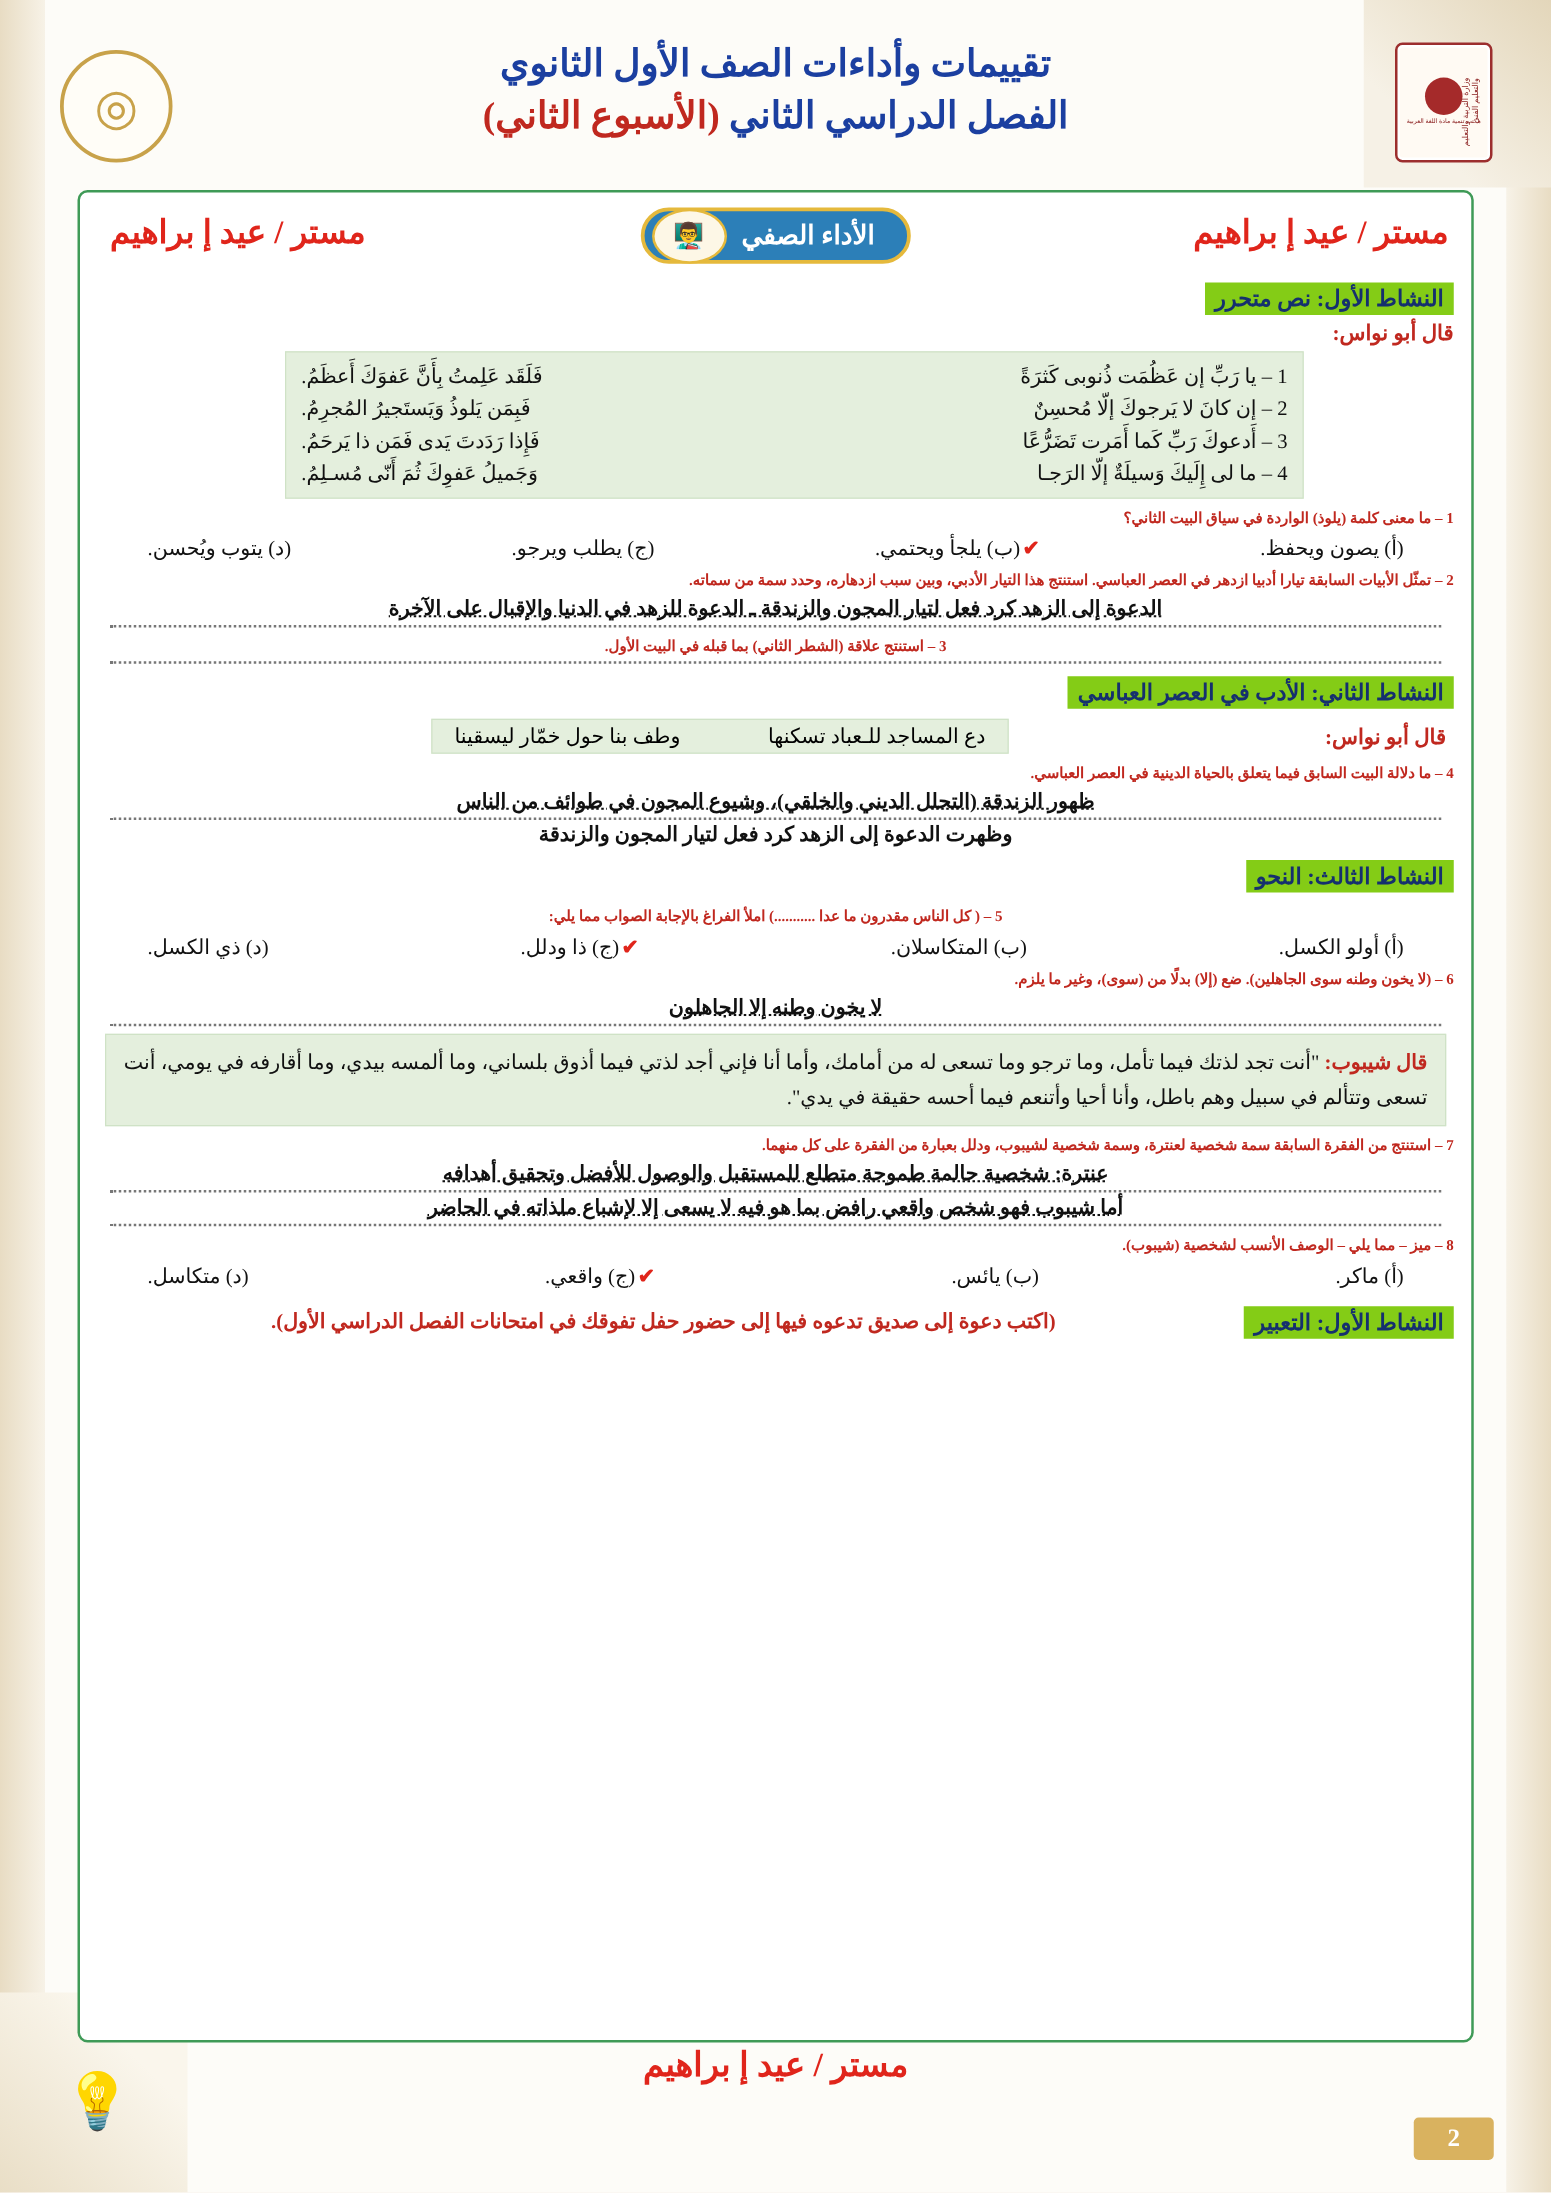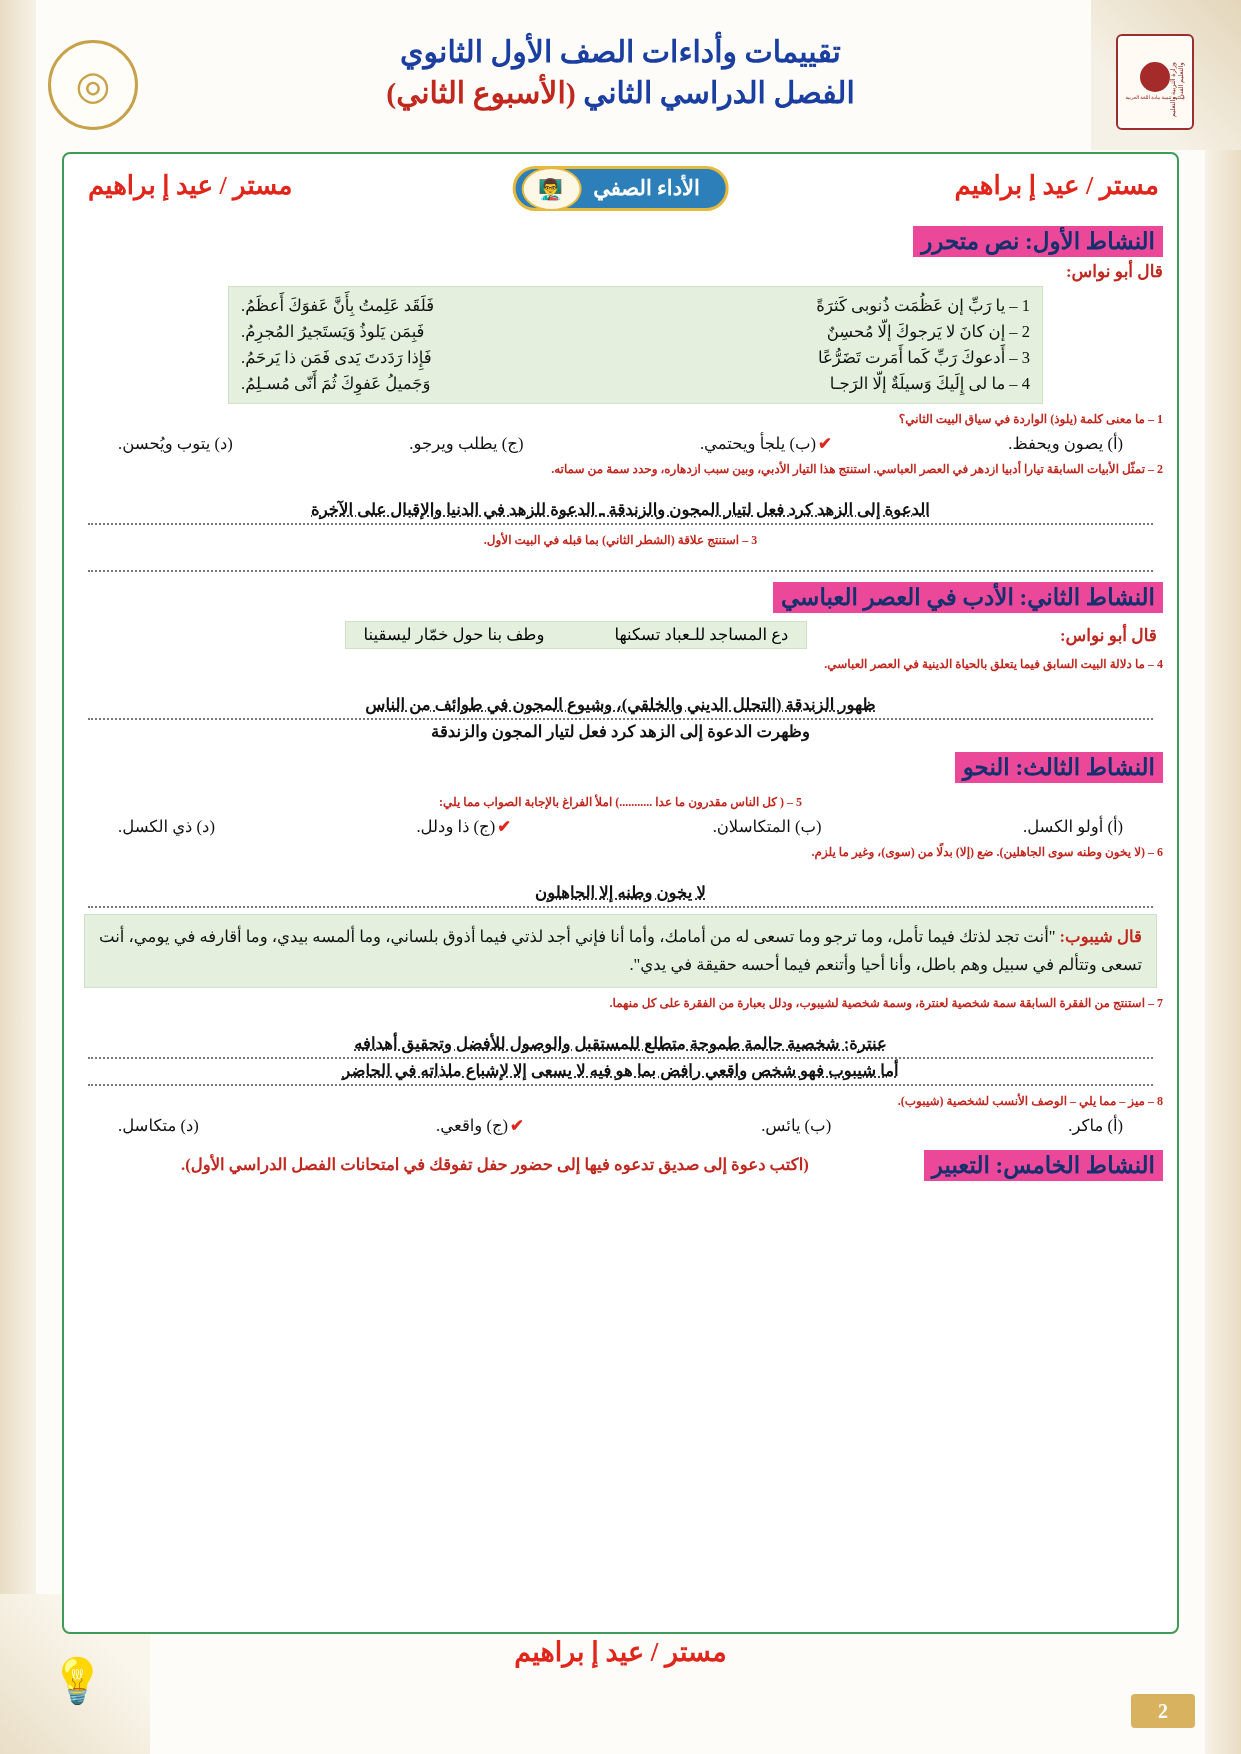--- a/index.html
+++ b/index.html
@@ -67,22 +67,22 @@
     border-radius:26px;padding:7px 26px 7px 78px;border:3px solid #e5b93c;
     white-space:nowrap;
   }
   .pill-emoji{
     position:absolute;left:6px;top:50%;transform:translateY(-50%);
     width:56px;height:40px;border-radius:50%;background:#fdf7e6;border:2px solid #e5b93c;
     display:flex;align-items:center;justify-content:center;font-size:20px;
   }
 
   .sec-label{
-    display:inline-block;background:#ec4899;color:#15306e;font-weight:bold;
-    font-size:23px;padding:2px 8px;margin:6px 0 4px 0;
+    display:inline-block;background:#84cc16;color:#15306e;font-weight:bold;
+    font-size:18px;padding:2px 8px;margin:6px 0 4px 0;
   }
   .row-right{text-align:right;}
   .said{color:#c0281f;font-weight:bold;font-size:17px;}
   .poem{
     background:#e4efdd;border:1px solid #cfe2c6;margin:4px 120px 6px 150px;padding:6px 12px;
   }
   .poem-line{display:flex;justify-content:space-between;font-size:16.5px;color:#111;padding:3px 0;}
   .poem-line span{white-space:nowrap;}
   .q{
     color:#c0281f;font-weight:bold;font-size:12px;margin-top:6px;text-align:right;line-height:1.5;
@@ -91,21 +91,21 @@
   .choices{
     display:flex;justify-content:space-between;font-size:16.5px;color:#111;
     margin:6px 40px 2px 40px;
   }
   .choice{position:relative;white-space:nowrap;}
   .tick{color:#e0251b;font-weight:bold;margin-left:2px;}
   .answer{
     text-align:center;font-size:16.5px;color:#111;font-weight:bold;
     text-decoration:underline;text-decoration-style:dotted;padding-top:2px;
   }
-  .answer-wrap{position:relative;margin:20px 10px 4px 10px;}
+  .answer-wrap{position:relative;margin:2px 10px 4px 10px;}
   .answer-line{
     border-bottom:2px dotted #777;height:1px;margin-top:2px;
   }
   .prose-green{
     background:#e4efdd;border:1px solid #cfe2c6;padding:8px 14px;margin:6px 6px 4px 6px;
     font-size:16.5px;line-height:1.7;color:#111;text-align:justify;
   }
   .prose-green .lead{color:#c0281f;font-weight:bold;}
   .abbasi-line{
     display:flex;justify-content:space-between;align-items:center;margin:4px 6px 2px 6px;font-size:16.5px;
@@ -260,21 +260,21 @@
 
     <div class="q">8 – ميز – مما يلي – الوصف الأنسب لشخصية (شيبوب).</div>
     <div class="choices">
       <span class="choice">(أ) ماكر.</span>
       <span class="choice">(ب) يائس.</span>
       <span class="choice"><span class="tick">✔</span><span>(ج) واقعي.</span></span>
       <span class="choice">(د) متكاسل.</span>
     </div>
 
     <div class="expr-line">
-      <span class="sec-label">النشاط الخامس: التعبير</span>
+      <span class="sec-label">النشاط الأول: التعبير</span>
       <span class="expr-text">(اكتب دعوة إلى صديق تدعوه فيها إلى حضور حفل تفوقك في امتحانات الفصل الدراسي الأول).</span>
     </div>
   </div>
 
   <div class="footer-teacher">مستر / عيد إ براهيم</div>
   <div class="bulb">💡</div>
   <div class="page-num">2</div>
 </div>
 
 </body></html>

